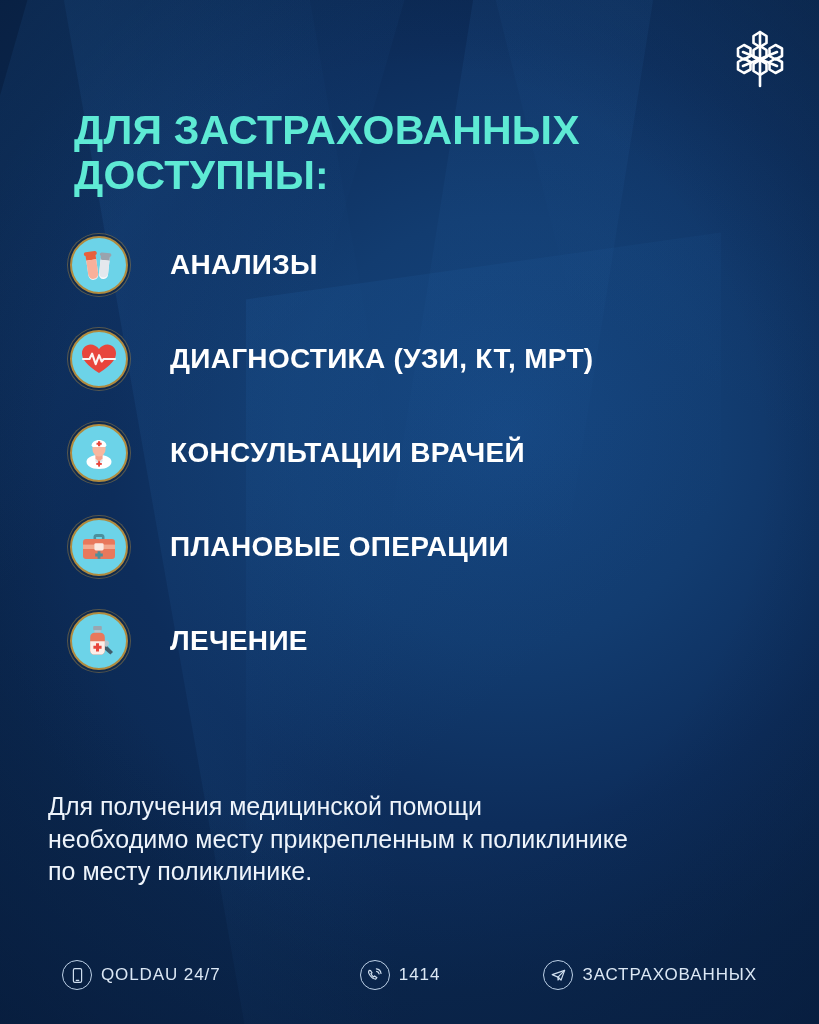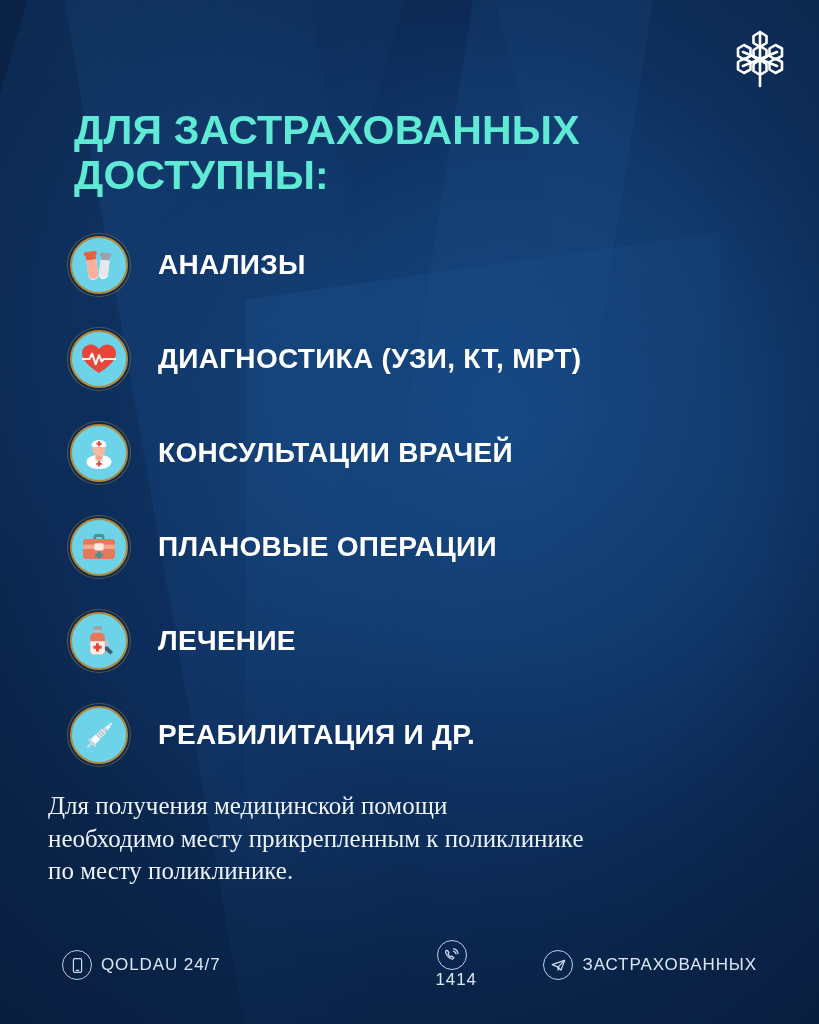--- a/index.html
+++ b/index.html
@@ -86,47 +86,46 @@
     width:58px; height:58px; flex:0 0 58px;
     border-radius:50%;
     background:#6cd3e8;
     border:2px solid #b08a3e;
     box-shadow:0 0 0 2px rgba(9,38,78,.9), 0 0 0 3px rgba(176,138,62,.45);
     display:flex; align-items:center; justify-content:center;
     overflow:hidden;
   }
   .badge svg { width:40px; height:40px; display:block; }
   .row-label {
-    margin-left:30px;
+    margin-left:42px;
     color:#ffffff;
     font-size:28px; font-weight:bold;
     letter-spacing:.3px;
     text-transform:uppercase;
     white-space:nowrap;
   }
 
   
   #note {
     position:absolute; left:48px; top:790px; width:740px;
     color:#eef4fb;
     font-size:25px; font-weight:normal;
     line-height:1.30;
-    font-family:Liberation Serif, serif;
   }
   #note .l { display:block; }
 
   
   #footer {
     position:absolute; left:0; right:0; bottom:34px;
     display:flex; align-items:center;
     padding:0 62px;
   }
   .contact { display:flex; align-items:center; }
   .c1 { width:300px; }
-  .c2 { width:185px;flex-direction:column; }
+  .c2 { width:185px; }
   .c3 { flex:1; }
   .cicon {
     width:30px; height:30px; flex:0 0 30px;
     border:1.6px solid #bcd0e6; border-radius:50%;
     display:flex; align-items:center; justify-content:center;
   }
   .cicon svg { width:17px; height:17px; display:block; }
   .ctext {
     margin-left:9px;
     color:#dce8f5;
@@ -240,37 +239,20 @@
           <rect x="14.2" y="5" width="8.6" height="4.2" rx="1" fill="#9aa6b0"></rect>
           <path d="M15.4 9.2h6.2v2.6h-6.2z" fill="#b5c4cd"></path>
           <path d="M11.2 16.2c0-2.6 2-4.4 4.4-4.4h5.8c2.4 0 4.4 1.8 4.4 4.4v13.2c0 2.4-2 4.2-4.4 4.2h-5.8c-2.4 0-4.4-1.8-4.4-4.2z" fill="#e8785c"></path>
           <path d="M11.2 20.2h14.6v9.2c0 2.4-2 4.2-4.4 4.2h-5.8c-2.4 0-4.4-1.8-4.4-4.2z" fill="#fbeee9"></path>
           <path d="M17 22.2h3v2.6h2.6v3H20v2.6h-3v-2.6h-2.6v-3H17z" fill="#e8453c"></path>
         </svg>
       </div>
       <div class="row-label">ЛЕЧЕНИЕ</div>
     </div>
 
-    <div class="row">
-      <div class="badge">
-        <svg viewBox="0 0 40 40">
-          <g transform="rotate(-45 20 20)">
-            <rect x="11" y="17.4" width="15.4" height="6.4" rx="1" fill="#e9eef3"></rect>
-            <rect x="11" y="17.4" width="6.6" height="6.4" fill="#ffffff"></rect>
-            <rect x="25.6" y="18.8" width="6.8" height="3.6" rx="1" fill="#cdd9e2"></rect>
-            <path d="M32.4 20.6h4.4" stroke="#e9eef3" stroke-width="1.8" stroke-linecap="round"></path>
-            <rect x="8.6" y="15.4" width="2.6" height="10.4" rx="1" fill="#cdd9e2"></rect>
-            <path d="M4 20.6h4.6" stroke="#cdd9e2" stroke-width="2.4" stroke-linecap="round"></path>
-            <path d="M18.8 17.4v6.4M21.4 17.4v6.4M24 17.4v6.4" stroke="#9fb2c0" stroke-width="1"></path>
-          </g>
-          <path d="M29 9.4l.9 2.1 2.1.9-2.1.9-.9 2.1-.9-2.1-2.1-.9 2.1-.9z" fill="#ffffff" opacity=".85"></path>
-        </svg>
-      </div>
-      <div class="row-label">РЕАБИЛИТАЦИЯ И ДР.</div>
-    </div>
 
   </div>
 
   <p id="note">
     <span class="l">Для получения медицинской помощи</span>
     <span class="l">необходимо месту прикрепленным к поликлинике</span>
     <span class="l">по месту поликлинике.</span>
   </p>
 
   <div id="footer">

